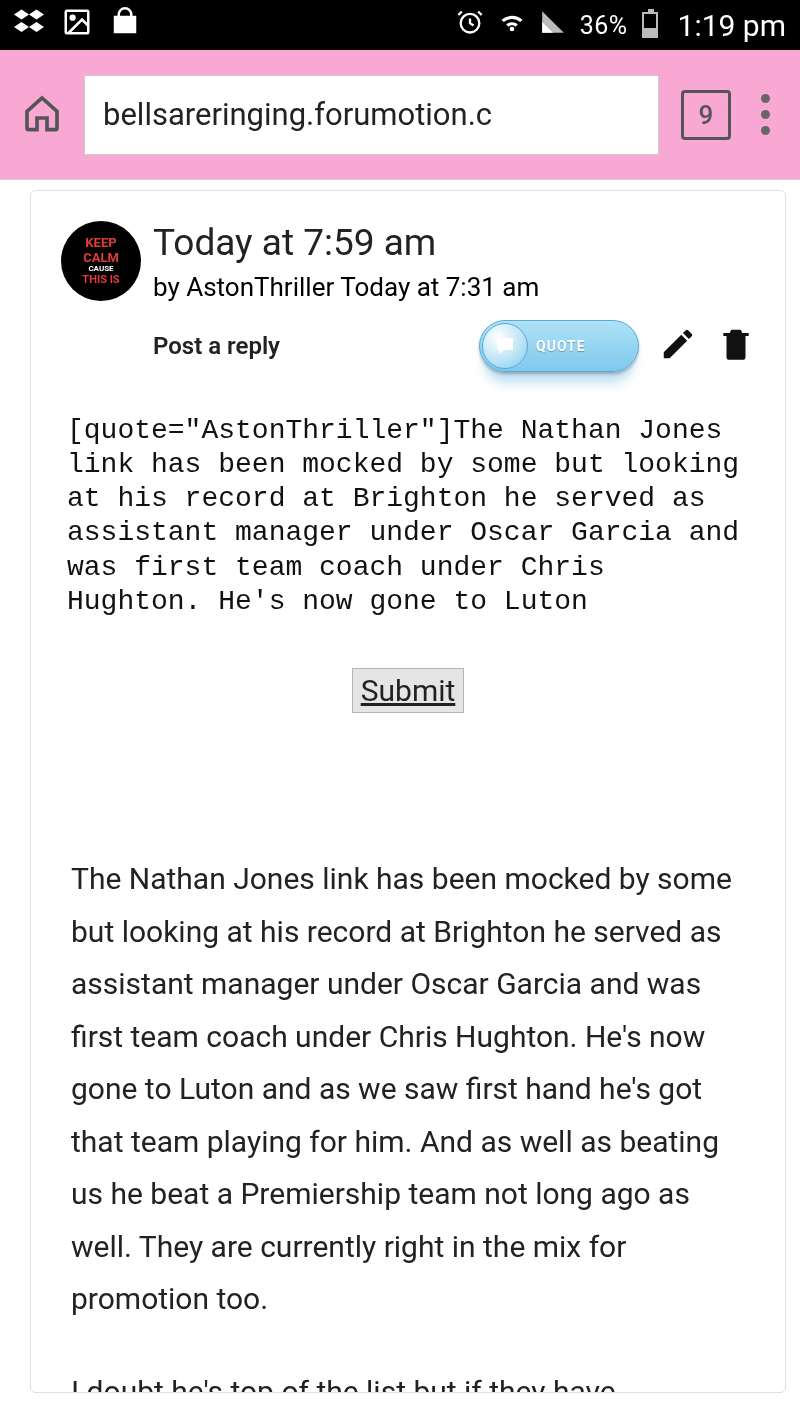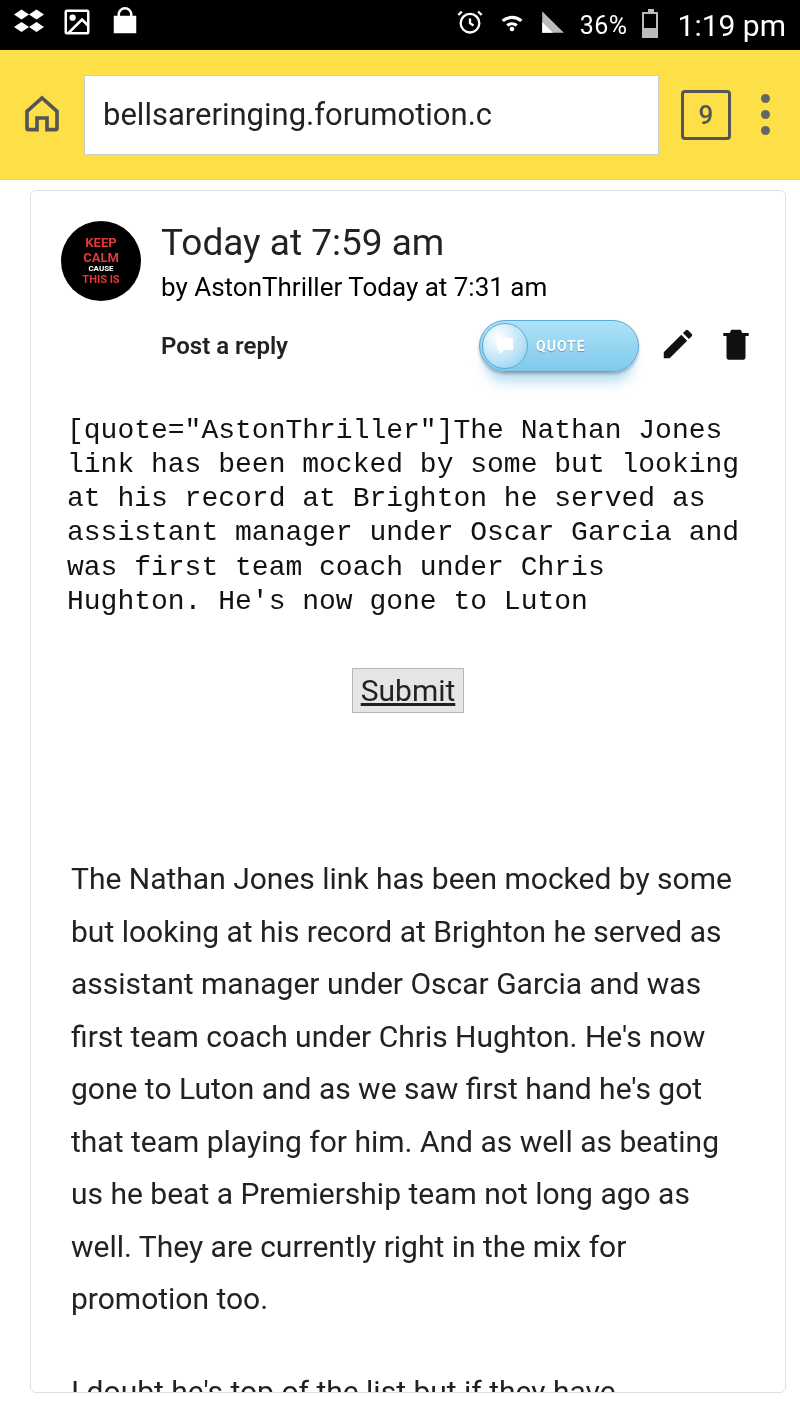--- a/index.html
+++ b/index.html
@@ -21,21 +21,21 @@
     }
     .status-left { display: flex; gap: 18px; align-items: center; }
     .status-right { margin-left: auto; display: flex; gap: 14px; align-items: center; text-align: center; }
     .status-right .pct { font-size: 25px; letter-spacing: 0.5px; }
     .status-right .time { font-size: 30px; margin-left: 6px; }
     .battery-icon { width: 16px; height: 26px; border: 2px solid #bbb; position: relative; }
     .battery-icon::before { content: ''; position: absolute; top: -5px; left: 4px; width: 6px; height: 3px; background: #bbb; }
     .battery-icon::after { content: ''; position: absolute; bottom: 0; left: 0; right: 0; height: 36%; background: #bbb; }
 
     .browser-bar {
-      background: #fde047;
+      background: #f9a8d4;
       height: 130px;
       display: flex;
       align-items: center;
       padding: 13px 22px;
       gap: 22px;
       border-bottom: 1px solid #d0d0d0;
       box-shadow: 0 2px 4px rgba(0,0,0,0.15);
     }
     .home-icon svg { width: 40px; height: 40px; }
     .url-box {
@@ -68,21 +68,21 @@
 
     .page {
       background: #fff;
       padding: 10px 14px 0 30px;
     }
     .post-card {
       border: 1px solid #e0e0e0;
       border-radius: 6px;
       padding: 30px 0 0 0;
     }
-    .post-header { display: flex; gap: 20px; padding: 0 30px; justify-content: space-between; }
+    .post-header { display: flex; gap: 12px; padding: 0 30px; justify-content: space-between; }
     .avatar {
       width: 80px; height: 80px; border-radius: 50%;
       background: #000; color: #fff;
       display: flex; flex-direction: column; align-items: center; justify-content: center;
       font-size: 10px; font-weight: bold; text-align: center; line-height: 1.1;
       flex-shrink: 0;
     }
     .avatar .l1 { color: #e03a3a; font-size: 13px; }
     .avatar .l2 { color: #e03a3a; font-size: 13px; }
     .avatar .l3 { color: #fff; font-size: 8px; }

